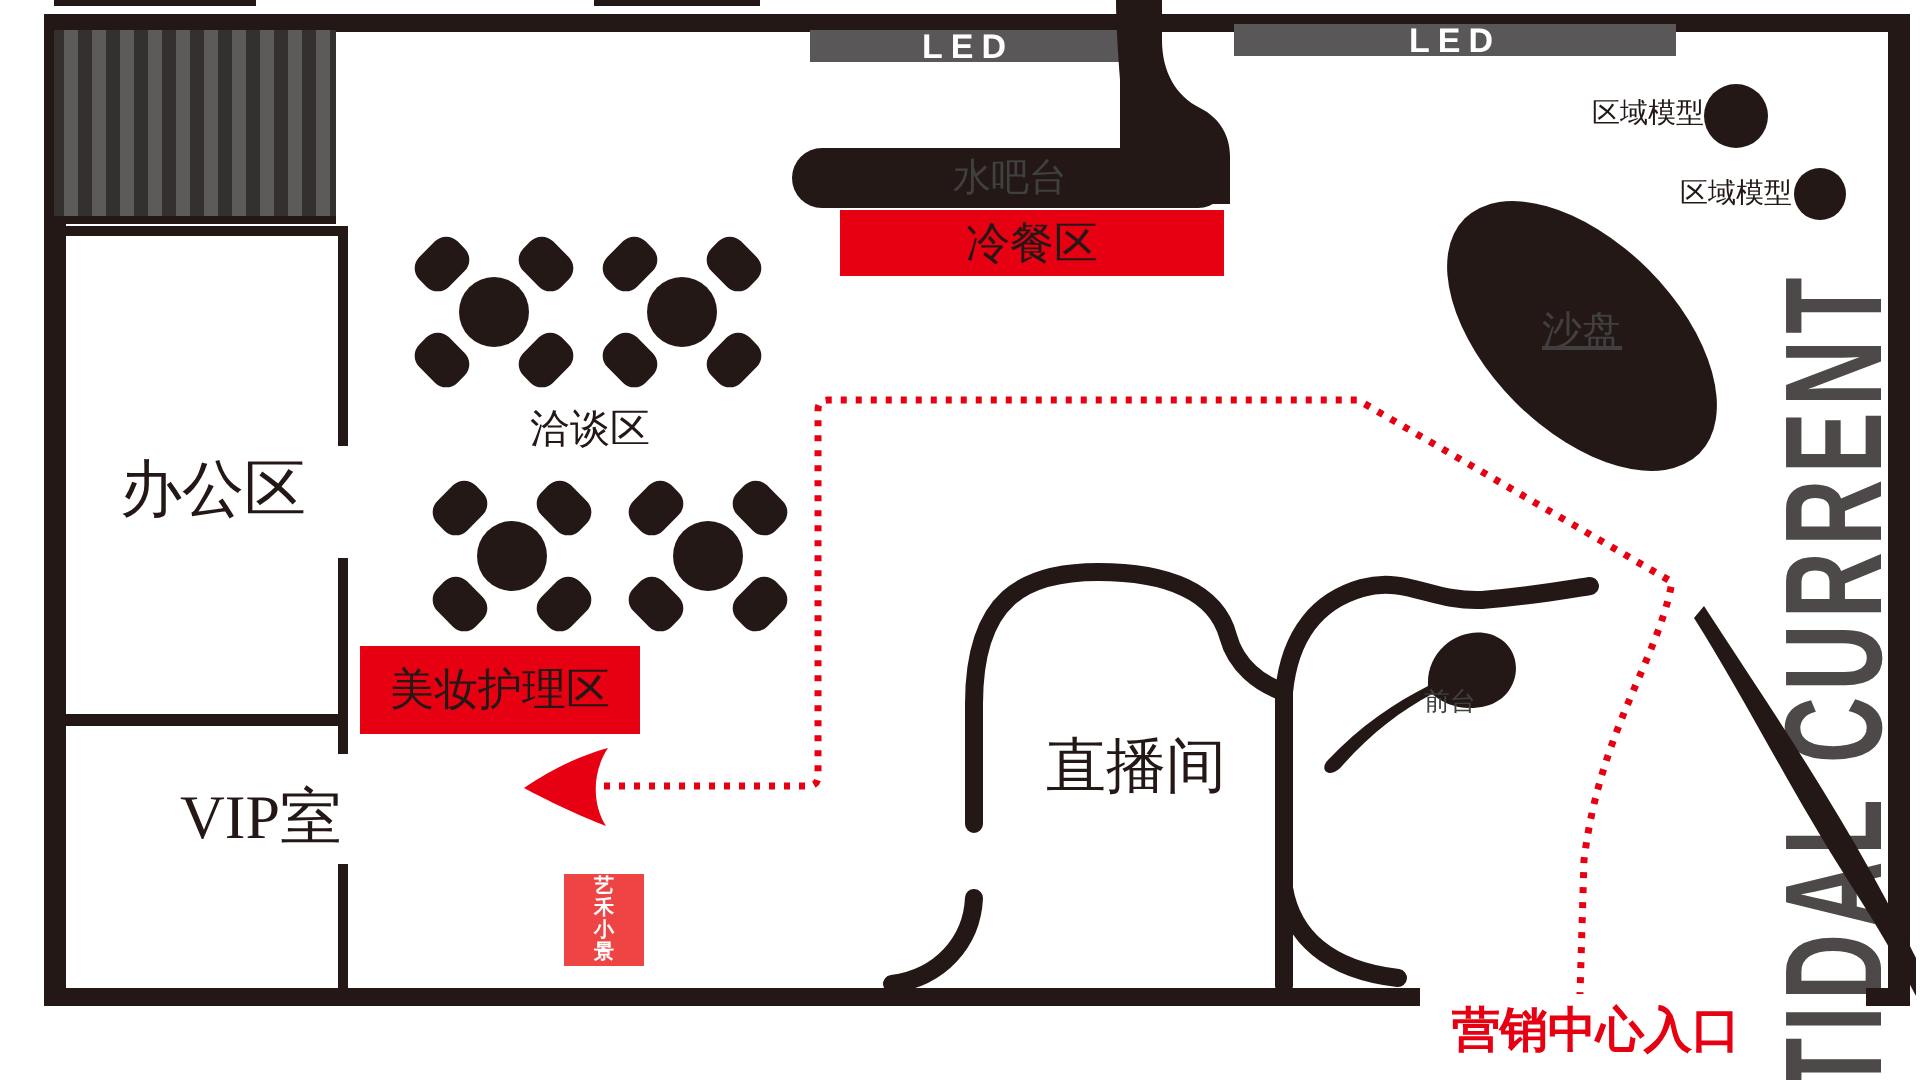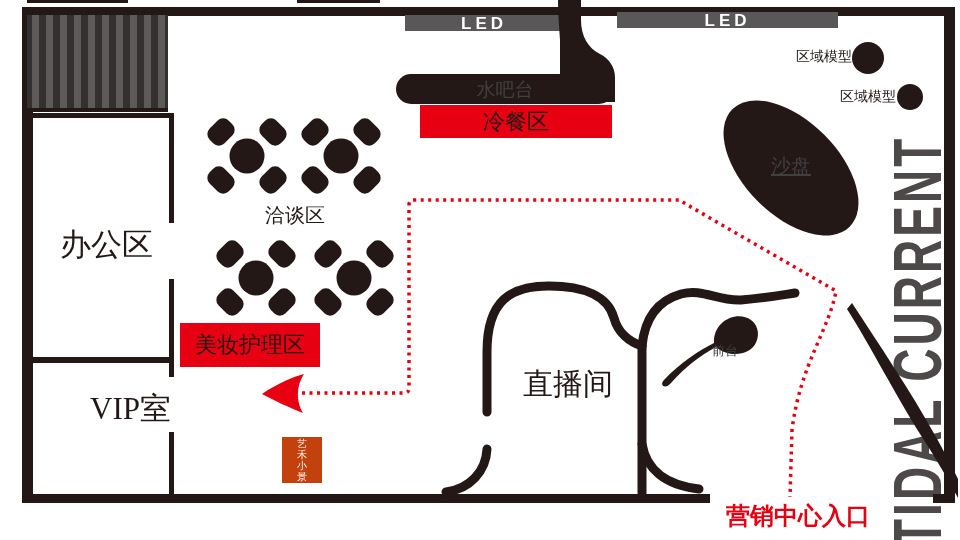--- a/index.html
+++ b/index.html
@@ -11,21 +11,21 @@
   .lbl.left{justify-content:flex-start;}
   .lbl.right{justify-content:flex-end;}
   .led-label{color:#ffffff;font-weight:bold;font-size:17px;letter-spacing:4px;}
   .white-label{color:#404040;}
   .red-box{background:#e60012;}
   .brand{position:absolute;z-index:0;left:876px;top:547px;width:400px;text-align:center;
          transform-origin:0 0;transform:rotate(-90deg) scaleY(1.5);
          font-size:46px;font-weight:bold;letter-spacing:3px;color:#4c4948;white-space:nowrap;}
   .serif-label{font-family:"Liberation Serif","DejaVu Serif",serif;font-size:31px;}
   .entrance-label{color:#e60012;font-weight:bold;font-size:24px;}
-  .art-box{background:#c2410c;color:#fff;}
+  .art-box{background:#ef4444;color:#fff;font-weight:bold;}
   .art-box .vtext{width:12px;font-size:10px;line-height:11px;word-break:break-all;
                   text-align:center;color:#fff;}
 </style>
 </head>
 <body>
 
 <div id="stage">
 
   <div class="brand">TIDAL CURRENT</div>
 

